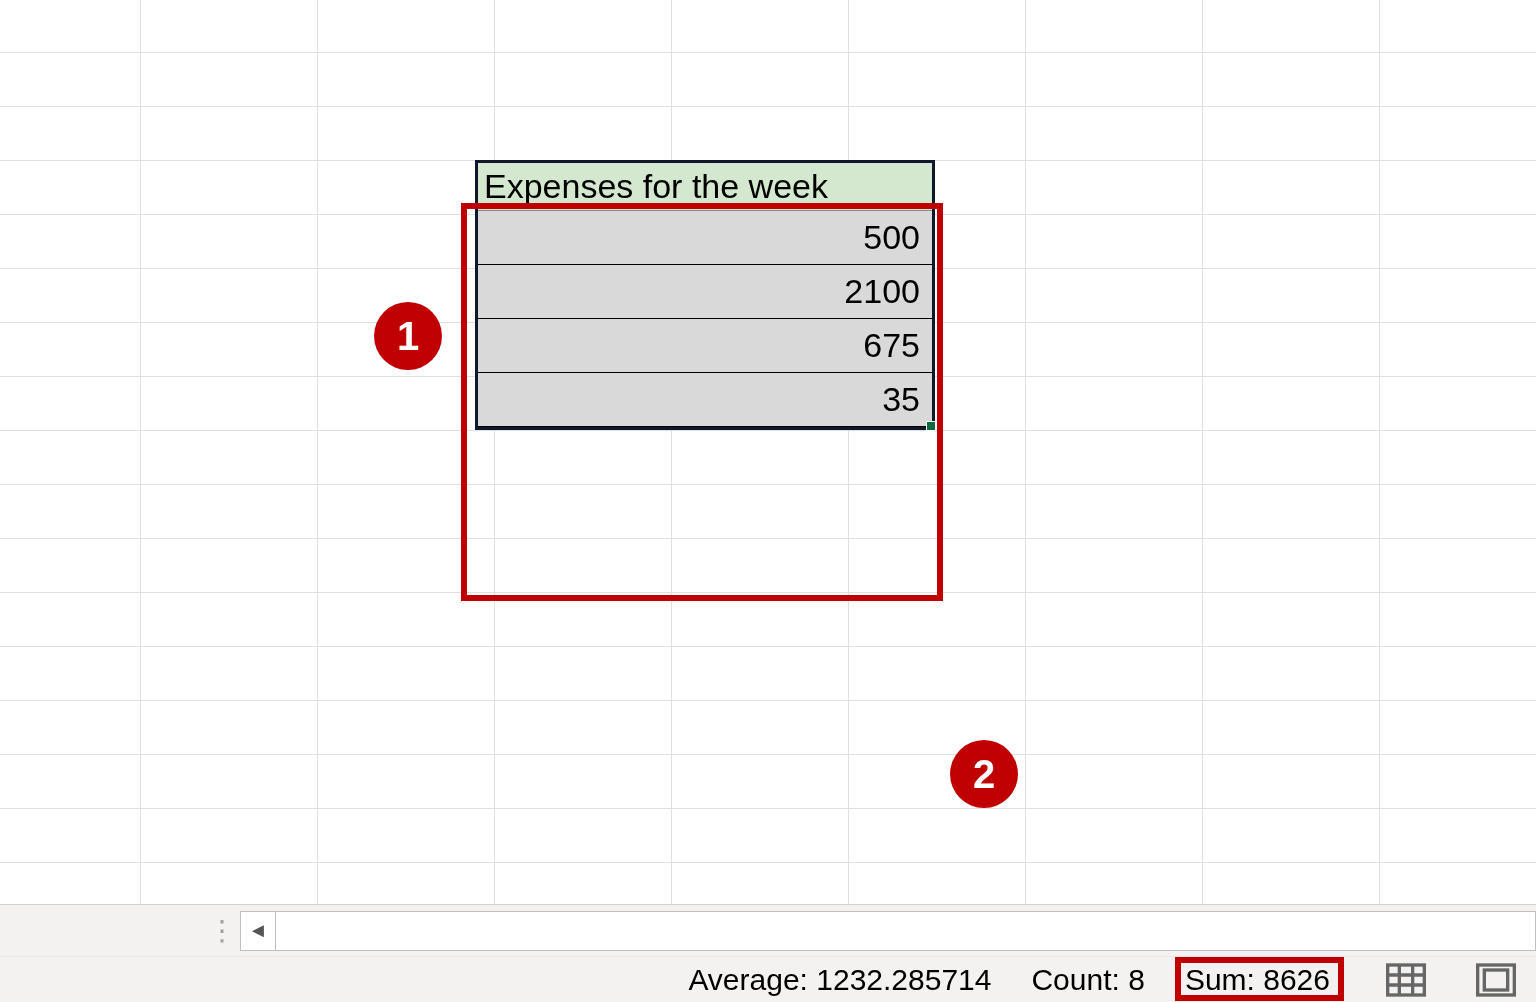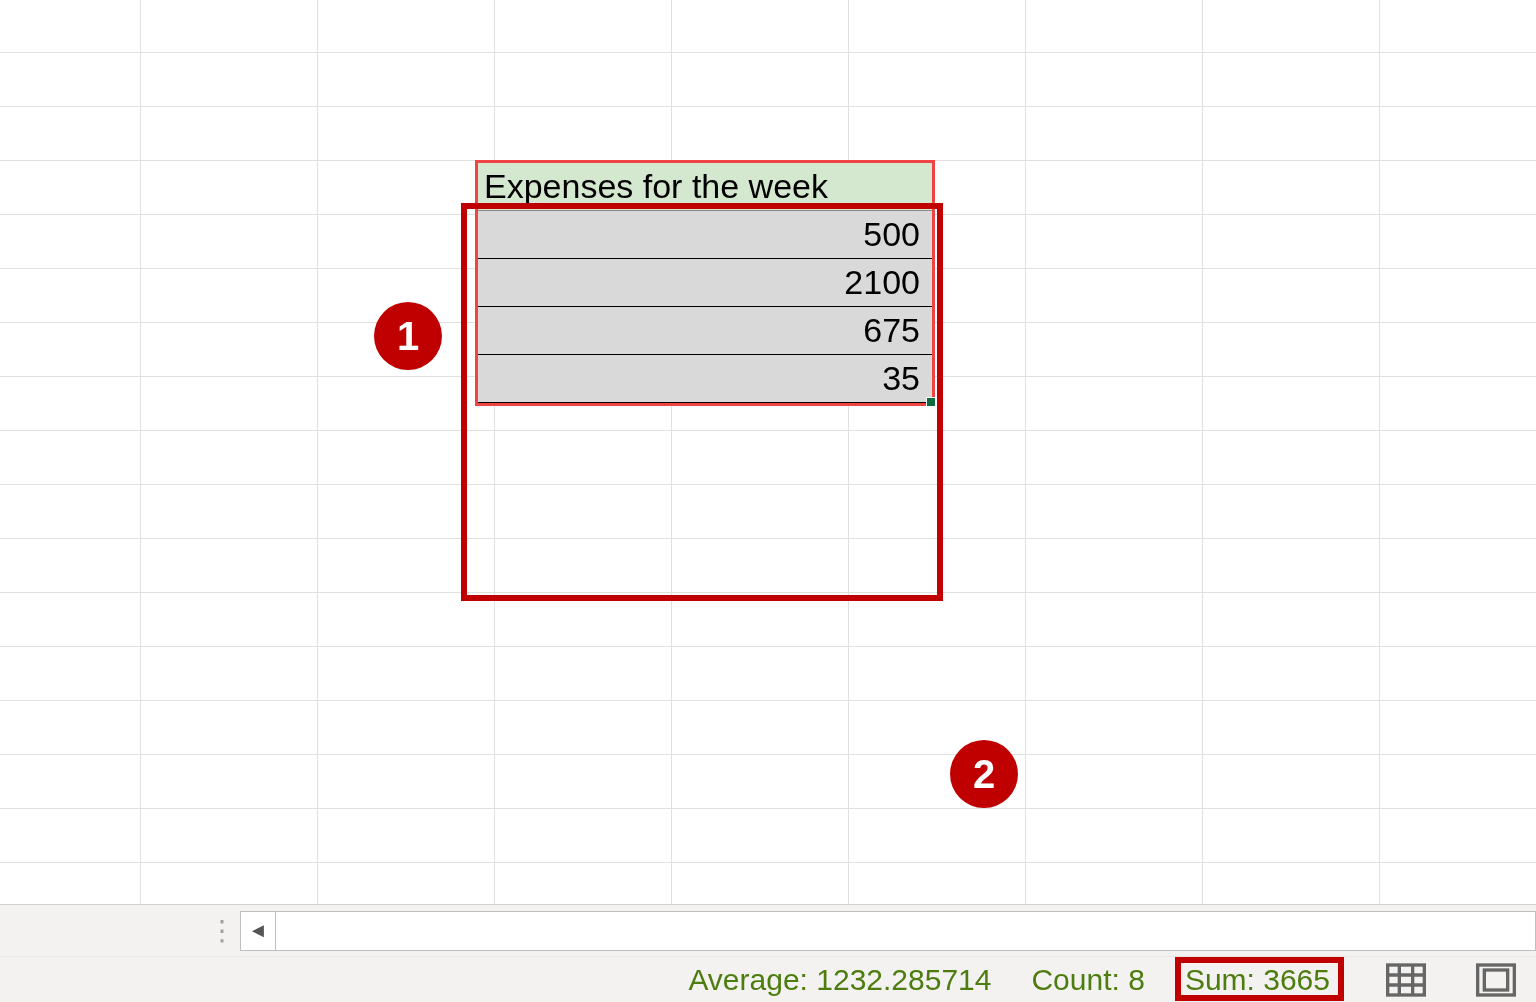--- a/index.html
+++ b/index.html
@@ -19,34 +19,34 @@
     background-size: 177px 54px;
     background-position: -37px -2px;
   }
 
   
   .sel-range {
     position: absolute;
     left: 475px;
     top: 160px;
     width: 460px;
-    border: 3px solid #ef4444;
+    border: 3px solid #0f172a;
   }
   .hdr-cell {
     height: 48px;
     background: #d4e7cf;
     border-bottom: 1px solid #8a8a8a;
     font-size: 34px;
     padding: 2px 6px;
     color: #000;
     display: flex;
     align-items: center;
   }
   .data-cell {
-    height: 48px;
+    height: 54px;
     background: #d9d9d9;
     border-bottom: 1px solid #000;
     font-size: 34px;
     color: #000;
     text-align: right;
     padding: 14px 12px;
     display: flex;
     align-items: center;
     justify-content: flex-end;
   }
@@ -122,21 +122,21 @@
     position: absolute;
     left: 0; right: 0; bottom: 0;
     height: 46px;
     background: #f3f2f1;
     display: flex;
     align-items: center;
     justify-content: flex-end;
     padding: 0 8px;
     gap: 28px;
     font-size: 30px;
-    color: #4d7c0f;
+    color: #000000;
     border-top: 1px solid #e6e6e6;
   }
   .status-stats { display: flex; gap: 40px; align-items: center; }
   .stat { white-space: nowrap; }
   .view-btns { display: flex; gap: 46px; margin-left: 26px; margin-right: 10px; }
   .view-btn { width: 44px; height: 40px; display: flex; align-items: center; justify-content: center; color: #666; }
   .view-btn svg { width: 40px; height: 34px; }
 </style>
 </head>
 <body>
@@ -172,21 +172,21 @@
     <span class="stat">
       <span>Average:</span>
       <span>1232.285714</span>
     </span>
     <span class="stat">
       <span>Count:</span>
       <span>8</span>
     </span>
     <span class="stat" id="sum-stat">
       <span>Sum:</span>
-      <span>3665</span>
+      <span>8626</span>
     </span>
   </div>
   <div class="view-btns">
     <div class="view-btn">
       <svg viewBox="0 0 24 20">
         <g fill="none" stroke="#666" stroke-width="2">
           <rect x="1" y="1" width="22" height="18"></rect>
           <line x1="1" y1="7" x2="23" y2="7"></line>
           <line x1="1" y1="13" x2="23" y2="13"></line>
           <line x1="8" y1="1" x2="8" y2="19"></line>

